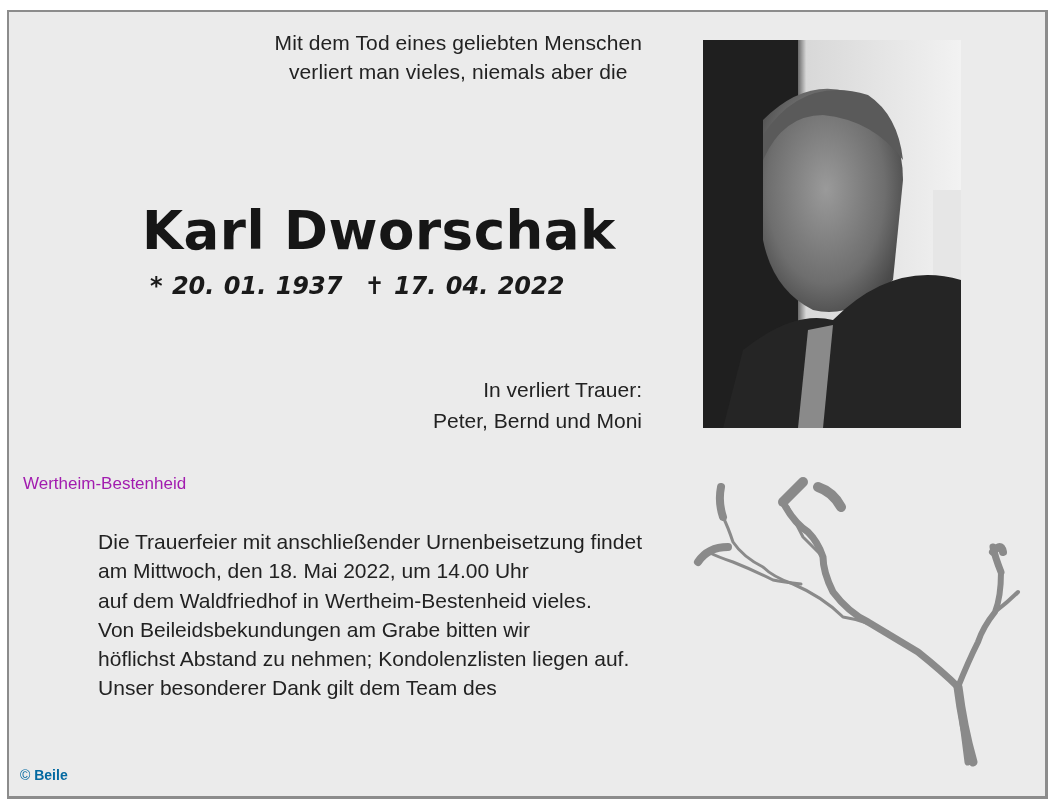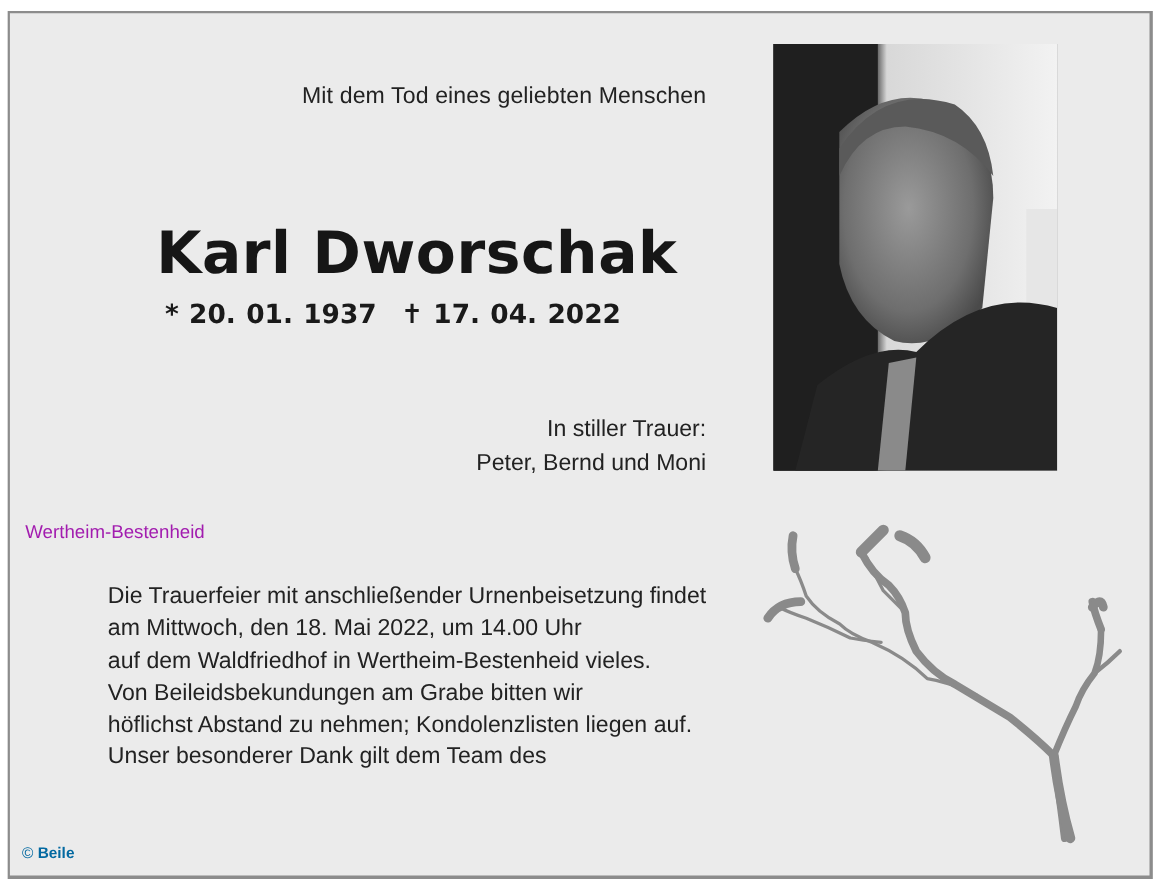--- a/index.html
+++ b/index.html
@@ -1,55 +1,56 @@
 <!DOCTYPE html>
 <html><head>
   <meta charset="utf-8">
   <style>
     html, body { margin: 0; padding: 0; background: #ffffff; }
     body { width: 1052px; height: 799px; position: relative; overflow: hidden;
            font-family: "Liberation Sans", "DejaVu Sans", sans-serif; color: #1a1a1a; }
     .frame { position: absolute; left: 7px; top: 10px; width: 1036px; height: 784px;
              background: #ebebeb; border: 3px solid #8c8c8c; border-top-width: 2px; border-left-width: 2px; }
     .quote { position: absolute; right: 410px; top: 28px; text-align: center;
-             font-size: 21px; line-height: 29px; color: #222; letter-spacing: 0.1px; margin-top: 45px; }
+             font-size: 21px; line-height: 29px; color: #222; letter-spacing: 0.1px; }
     .name { position: absolute; left: 142px; top: 200px; font-size: 53px; font-weight: bold;
             letter-spacing: 0.5px; color: #161616; font-family: "DejaVu Sans", sans-serif; }
     .dates { position: absolute; left: 150px; top: 272px; font-size: 24px; font-weight: bold;
              color: #1a1a1a; font-family: "DejaVu Sans", sans-serif; word-spacing: 1px; }
-    .dates span { margin-right: 22px; }
+    .dates span { margin-right: 22px; font-style: italic; }
     .mourners { position: absolute; right: 410px; top: 374px; text-align: right;
                 font-size: 21px; line-height: 31px; color: #222; }
     .place { position: absolute; left: 23px; top: 474px; font-size: 17px; color: #a21caf; }
     .service { position: absolute; right: 410px; top: 527px; 
                font-size: 21px; line-height: 29.3px; color: #222; }
     .copyright { position: absolute; left: 20px; top: 767px; font-size: 14px; color: #0369a1; }
     .copyright b { font-weight: bold; }
     .photo { position: absolute; left: 703px; top: 40px; width: 258px; height: 388px; overflow: hidden;
              background: #3a3a3a; }
     .photo svg { display: block; }
     .branch { position: absolute; left: 683px; top: 462px; width: 360px; height: 320px; }
   </style>
 </head>
 <body>
 
 <div class="frame"></div>
 
 <div class="quote">
   <div>Mit dem Tod eines geliebten Menschen</div>
+  <div>verliert man vieles, niemals aber die</div>
 </div>
 
 <div class="name">Karl Dworschak</div>
 
 <div class="dates">
   <span>* 20. 01. 1937</span><span>✝ 17. 04. 2022</span>
 </div>
 
 <div class="mourners">
-  <div>In stiller Trauer:</div>
+  <div>In verliert Trauer:</div>
   <div>Peter, Bernd und Moni</div>
 </div>
 
 <div class="place">Wertheim-Bestenheid</div>
 
 <div class="service">
   <div>Die Trauerfeier mit anschließender Urnenbeisetzung findet</div>
   <div>am Mittwoch, den 18. Mai 2022, um 14.00 Uhr</div>
   <div>auf dem Waldfriedhof in Wertheim-Bestenheid vieles.</div>
   <div>Von Beileidsbekundungen am Grabe bitten wir</div>

